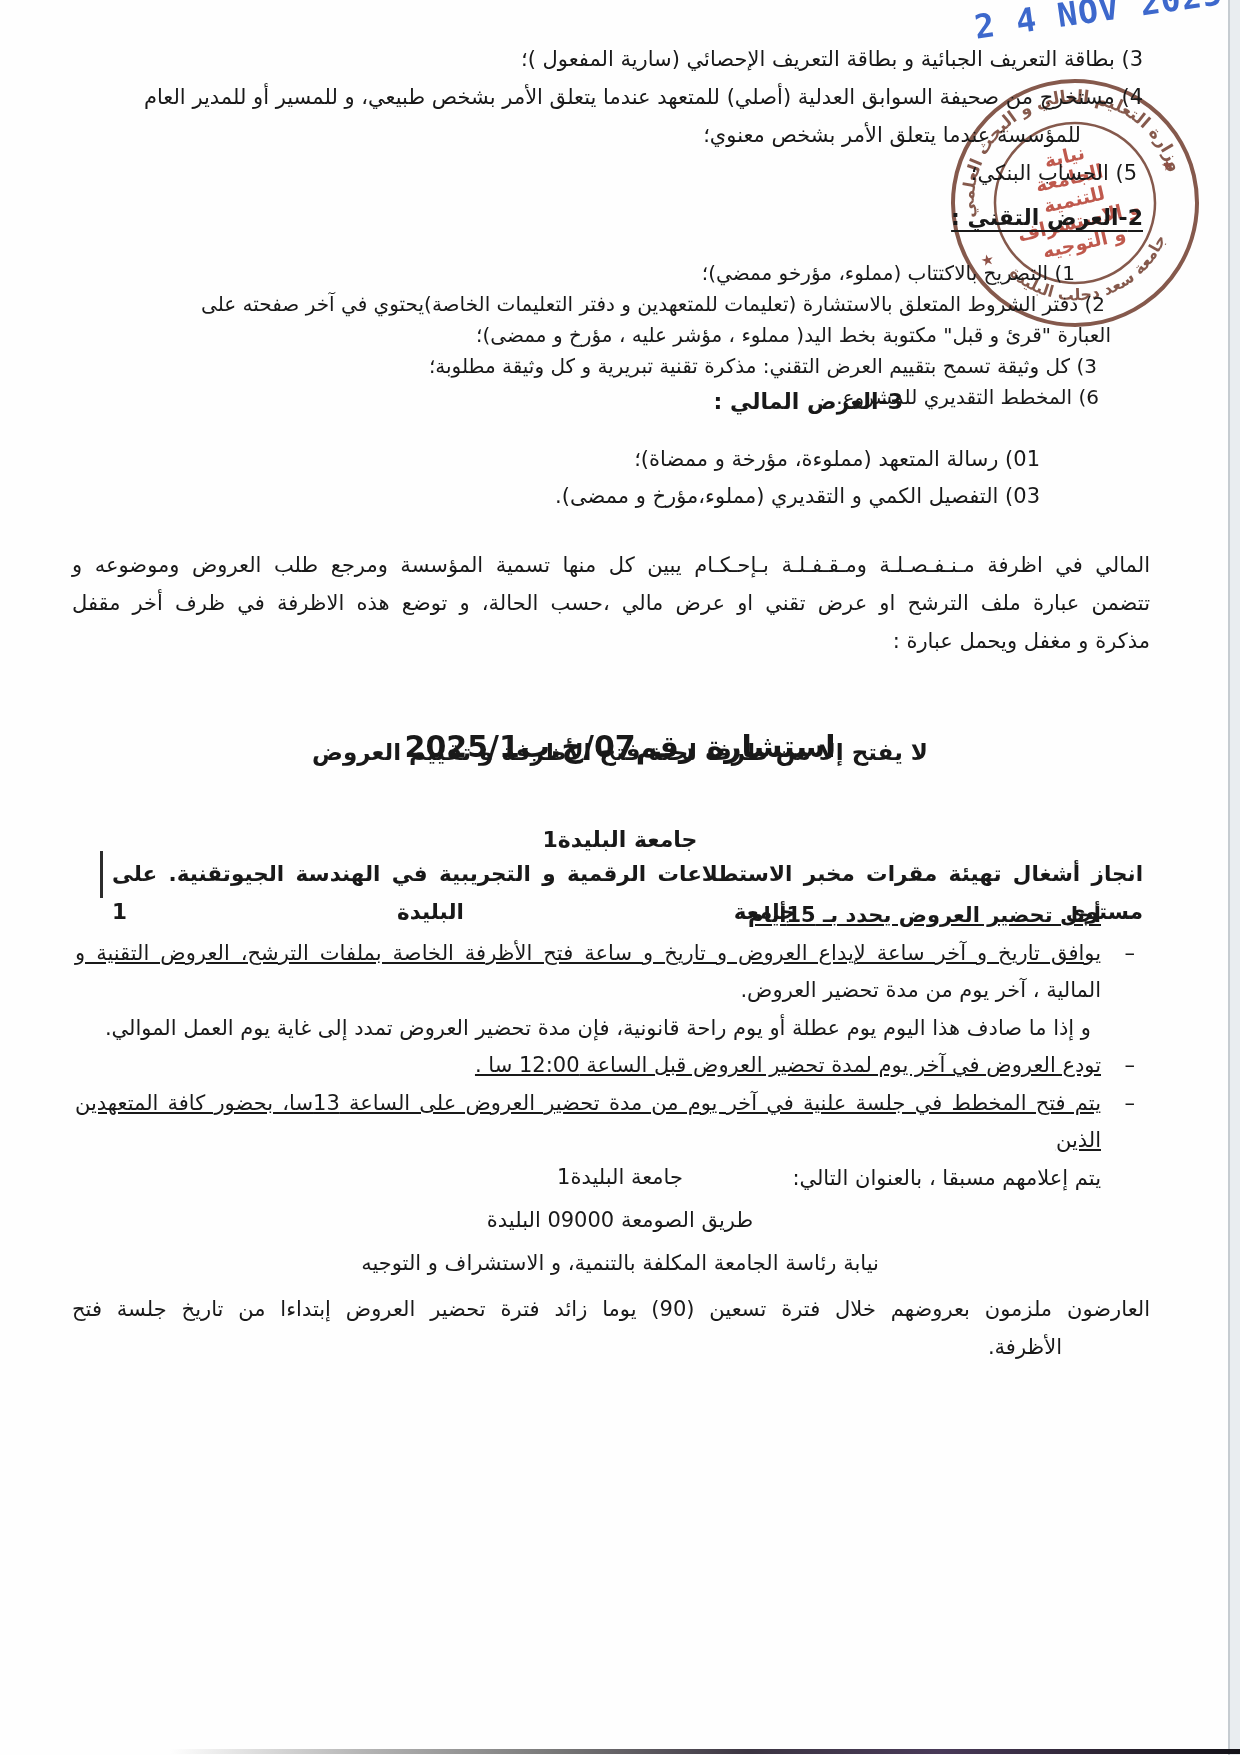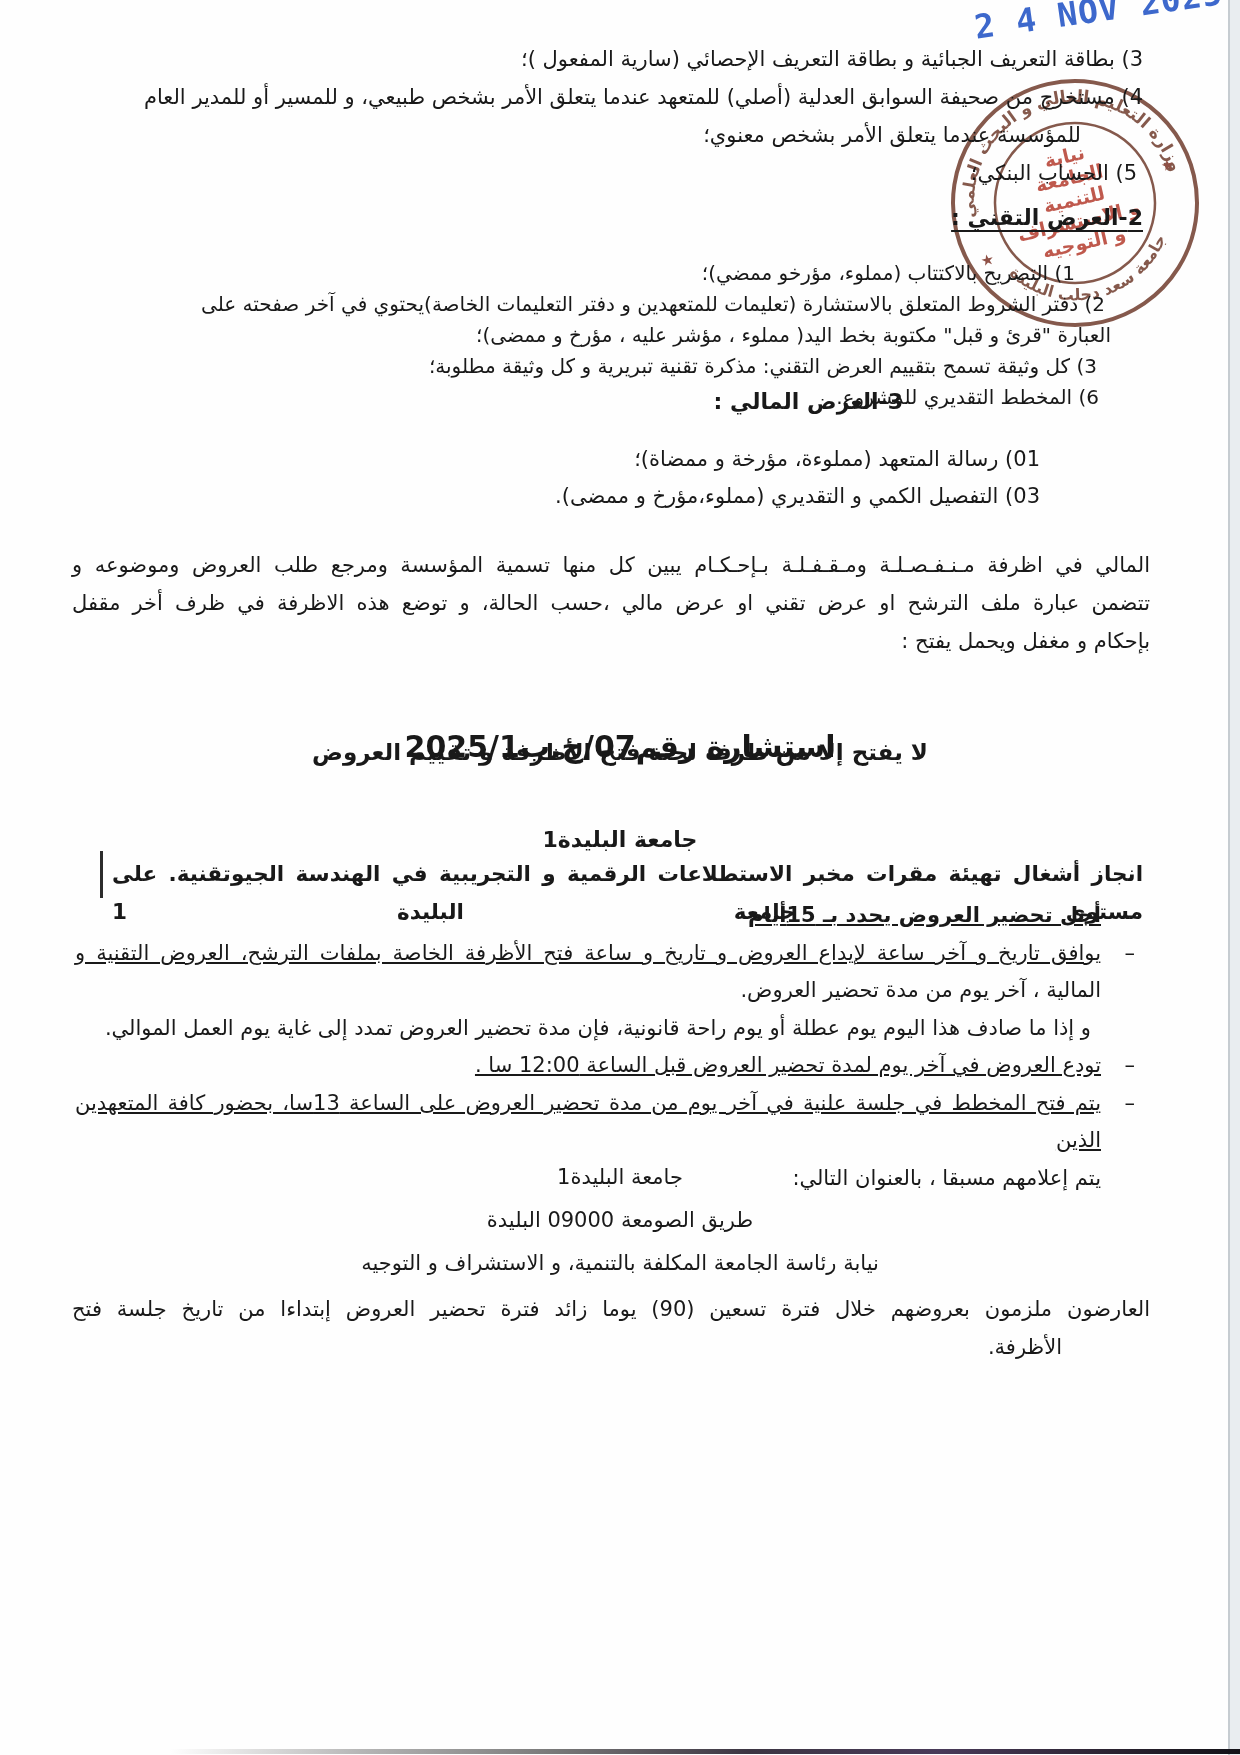--- a/index.html
+++ b/index.html
@@ -109,21 +109,21 @@
 
   <div class="blk heading" style="top:383px;right:337px;">3-العرض المالي :</div>
   <div class="blk fin-lines" style="top:413px;right:200px;left:75px;margin-top:28px;">
     <div class="line">01) رسالة المتعهد (مملوءة، مؤرخة و ممضاة)؛</div>
     <div class="line">03) التفصيل الكمي و التقديري (مملوء،مؤرخ و ممضى).</div>
   </div>
 
   <div class="blk" style="top:546px;right:90px;left:72px;">
     <div class="stretch">المالي في اظرفة مـنـفـصـلـة ومـقـفـلـة بـإحـكـام يبين كل منها تسمية المؤسسة ومرجع طلب العروض وموضوعه و</div>
     <div class="stretch">تتضمن عبارة ملف الترشح او عرض تقني او عرض مالي ،حسب الحالة، و توضع هذه الاظرفة في ظرف أخر مقفل</div>
-    <div class="line">بإحكام و مغفل ويحمل يفتح :</div>
+    <div class="line">مذكرة و مغفل ويحمل عبارة :</div>
   </div>
 
   <div class="blk center bold" style="top:733px;font-size:23px;">لا يفتح إلا من طرف لجنة فتح الأظرفة و تقييم العروض</div>
   <div class="blk center bold" style="top:728px;font-size:30px;">استشارة رقم07/ج.ب2025/1</div>
   <div class="blk center bold" style="top:821px;font-size:22px;">جامعة  البليدة1</div>
 
   <div class="blk bold stretch" style="top:855px;right:97px;left:112px;font-size:21.5px;">انجاز أشغال تهيئة مقرات مخبر الاستطلاعات الرقمية و التجريبية في الهندسة الجيوتقنية. على مستوى جامعة البليدة 1</div>
   <div class="subject-bar"></div>
 
   <div class="blk" style="top:897px;right:105px;left:75px;line-height:37.5px;">

